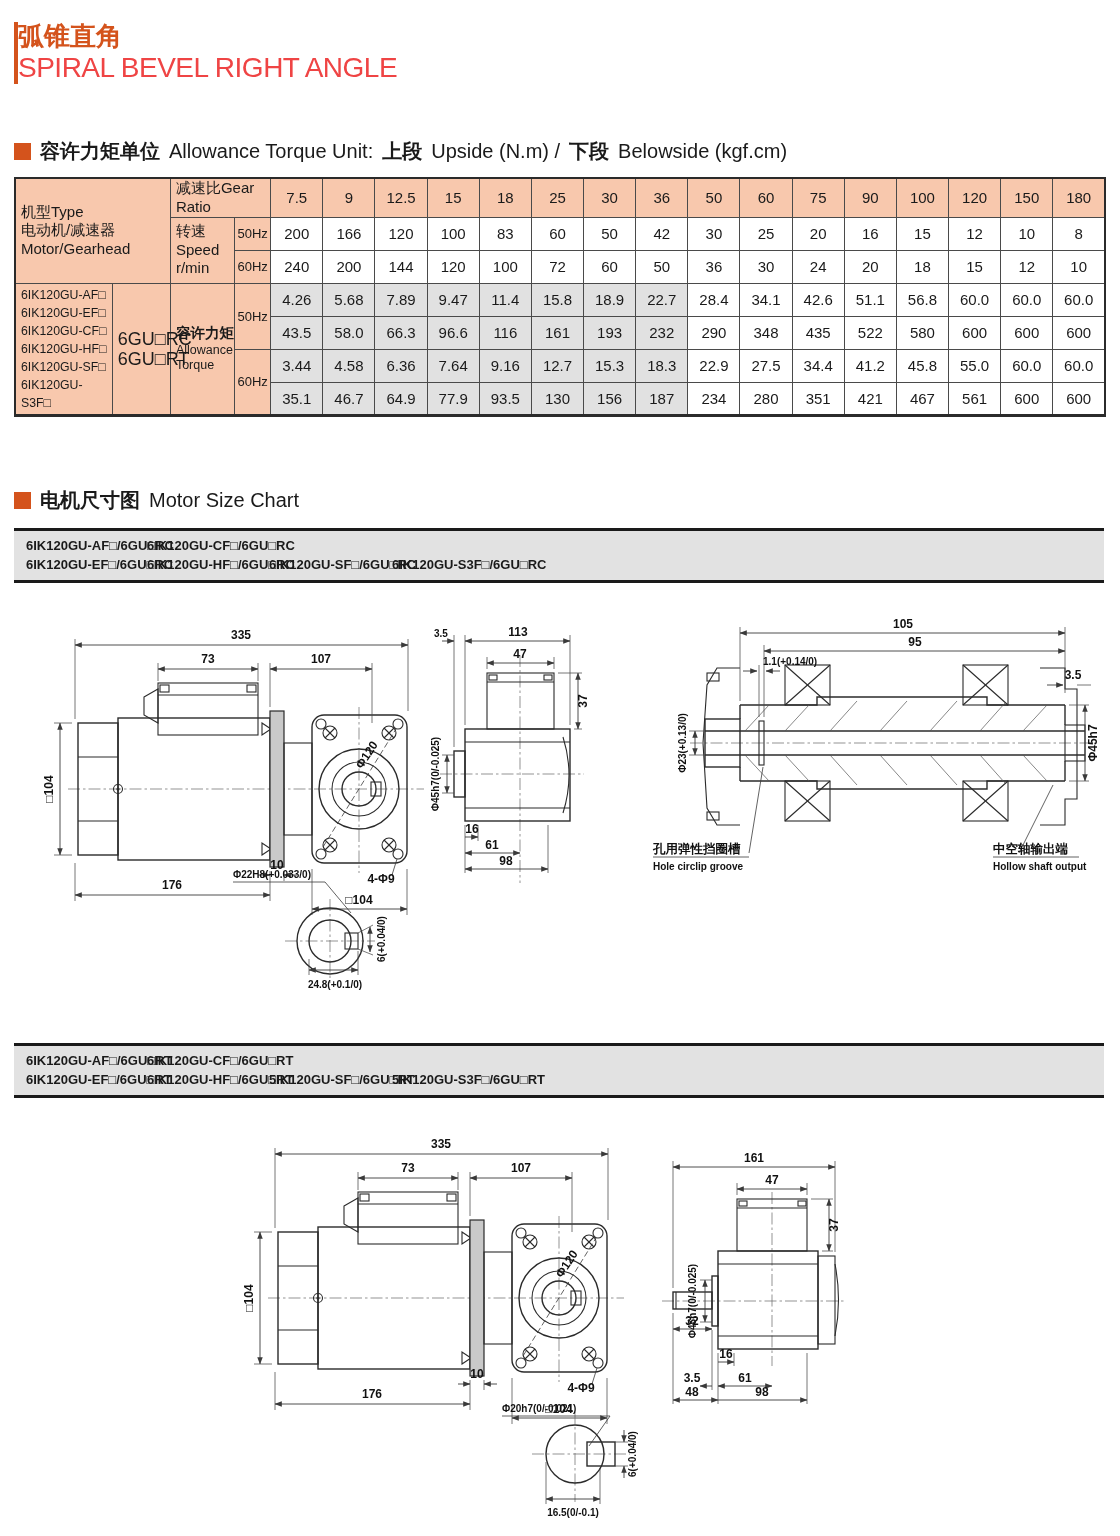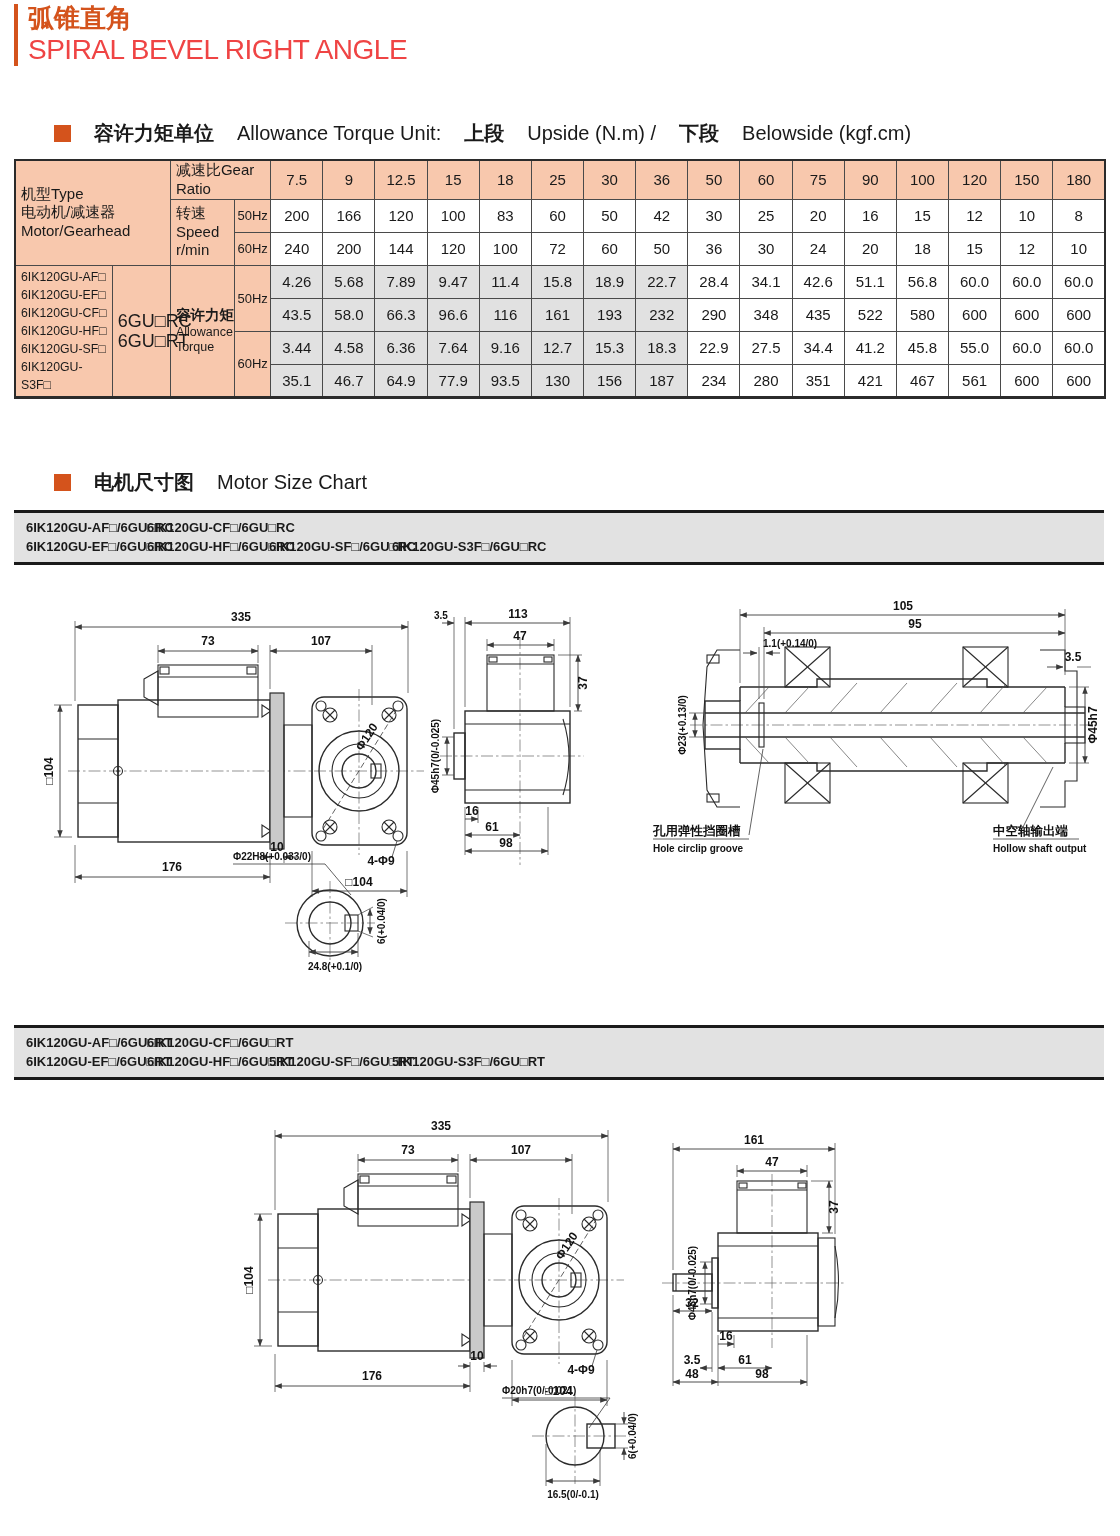--- a/index.html
+++ b/index.html
@@ -1,23 +1,23 @@
 <!DOCTYPE html>
 <html><head>
 <meta charset="utf-8">
 <style>
   html,body{margin:0;padding:0;}
   body{width:1120px;height:1536px;background:#ffffff;font-family:"Liberation Sans",sans-serif;color:#1a1a1a;overflow:hidden;position:relative;}
   .content{padding:0 14px;}
   
-  .titleblock{margin-top:4px;border-left:4px solid #d4531c;padding-left:10px;}
+  .titleblock{margin-top:22px;border-left:4px solid #d4531c;}
   .title-cn{font-size:26px;font-weight:bold;color:#d4531c;line-height:1.15;}
   .title-en{font-size:28px;font-weight:500;color:#ef4444;line-height:1.15;letter-spacing:-0.5px;}
   
-  .sec{display:flex;align-items:center;gap:23px;font-size:20px;margin-left:40px;}
+  .sec{display:flex;align-items:center;gap:9px;font-size:20px;}
   .sec .sq{width:17px;height:17px;background:#d4531c;flex:0 0 auto;}
   .sec .b{font-weight:bold;}
   .sec .r{font-weight:normal;}
   .sec1{margin-top:54px;}
   .sec2{margin-top:70px;}
   
   table.tq{border-collapse:collapse;table-layout:fixed;width:1092px;margin-top:12px;border:2px solid #2b2b2b;border-bottom-width:3px;}
   table.tq td,table.tq th{border:1px solid #4a4a4a;text-align:center;vertical-align:middle;padding:0;font-weight:normal;}
   table.tq .hd{background:#f8c8ad;}
   table.tq .num{font-size:15px;background:#ffffff;}

